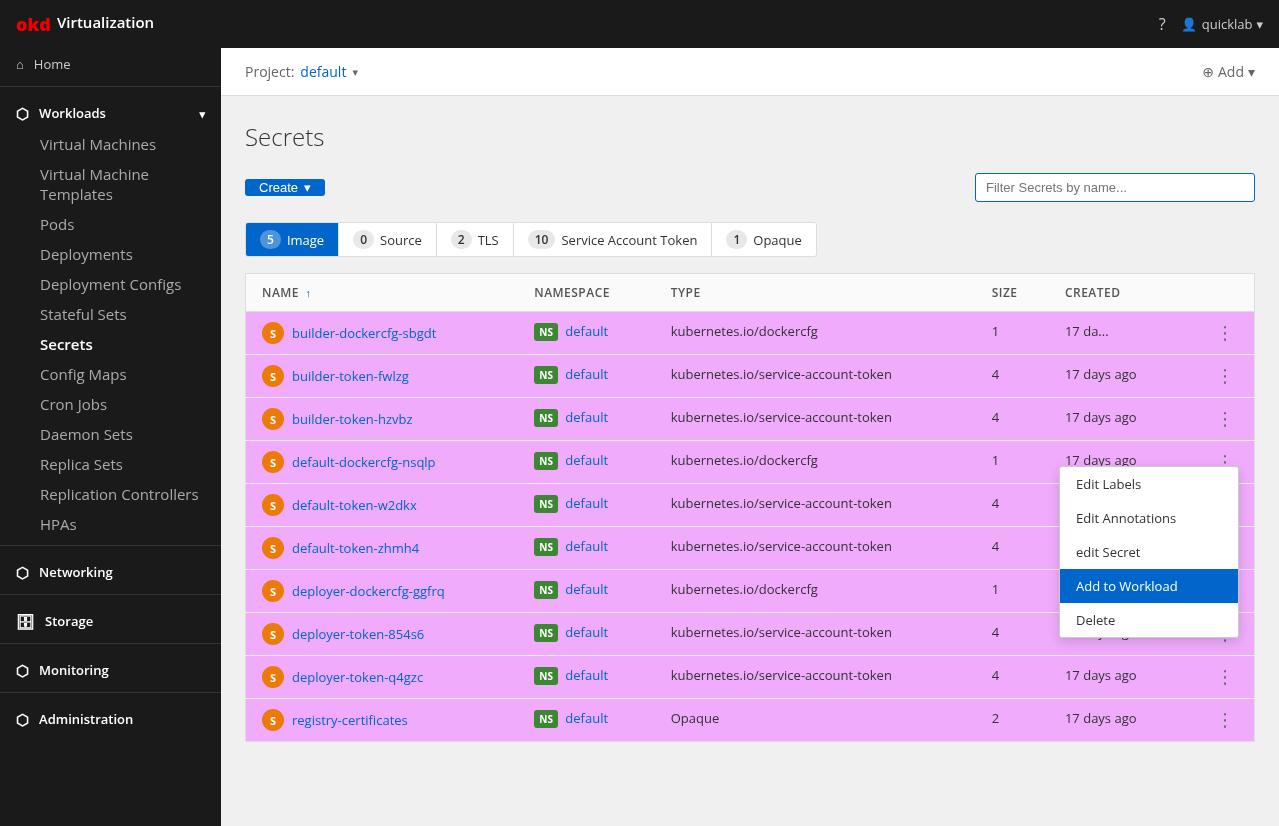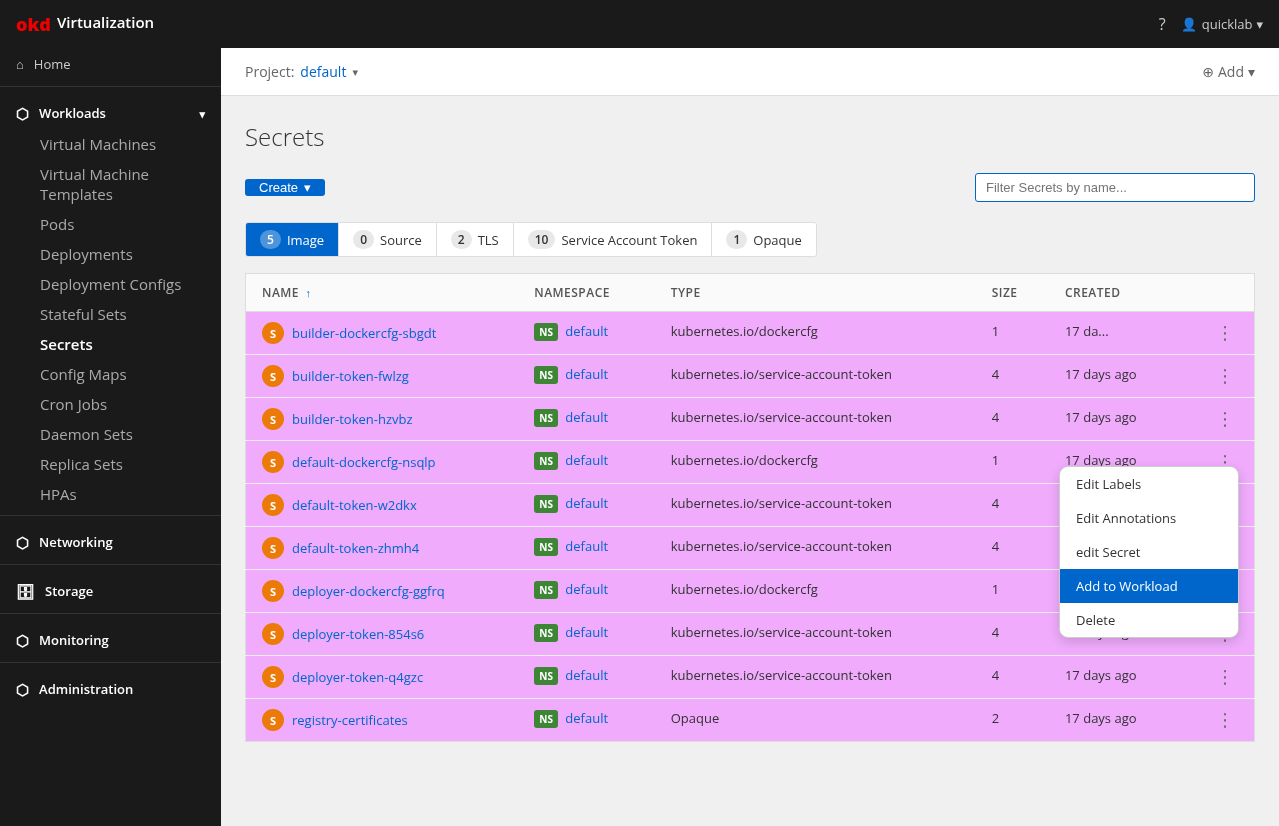--- a/index.html
+++ b/index.html
@@ -186,21 +186,21 @@
     
     .sort-icon { color: #0066cc; font-size: 11px; margin-left: 3px; }
 
     
     .context-menu {
       position: absolute;
       right: 40px;
       top: 370px;
       background: #fff;
       border: 1px solid #ccc;
-      border-radius: 9px;
+      border-radius: 3px;
       box-shadow: 0 4px 12px rgba(0,0,0,0.15);
       z-index: 100;
       min-width: 180px;
     }
     .context-menu-item {
       padding: 8px 16px;
       cursor: pointer;
       font-size: 13px;
       color: #333;
     }
@@ -267,20 +267,23 @@
       <span>Config Maps</span>
     </div>
     <div class="sidebar-sub-item">
       <span>Cron Jobs</span>
     </div>
     <div class="sidebar-sub-item">
       <span>Daemon Sets</span>
     </div>
     <div class="sidebar-sub-item">
       <span>Replica Sets</span>
+    </div>
+    <div class="sidebar-sub-item">
+      <span>Replication Controllers</span>
     </div>
     <div class="sidebar-sub-item">
       <span>HPAs</span>
     </div>
 
     <hr class="sidebar-divider">
 
     <div class="sidebar-item section-header">
       <span class="section-icon">⬡</span>
       <span>Networking</span>

